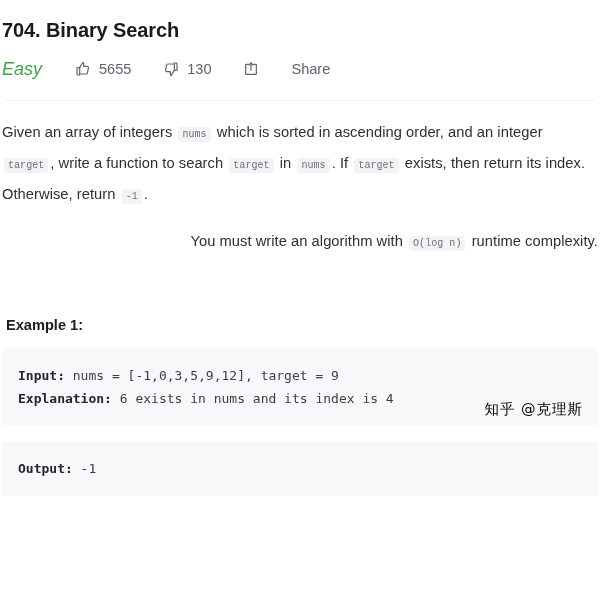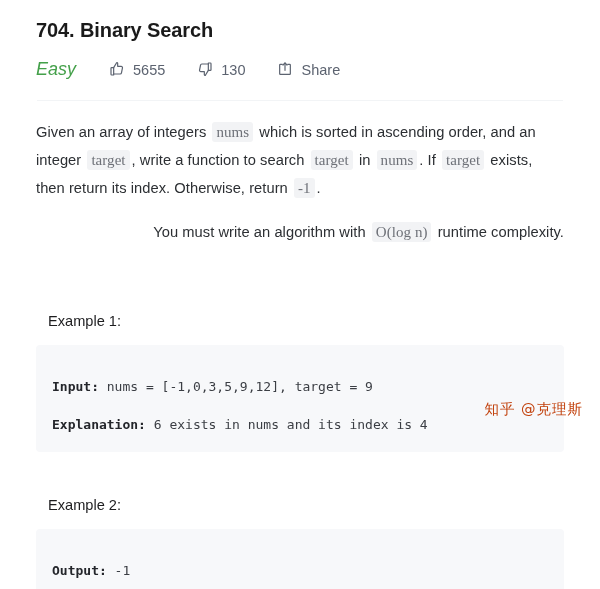--- a/index.html
+++ b/index.html
@@ -14,21 +14,21 @@
     color: #262626;
     overflow: hidden;
     position: relative;
   }
 
   .page {
     position: relative;
     width: 600px;
     height: 436px;
     box-sizing: border-box;
-    padding: 0 36px;
+    padding: 0 2px;
   }
 
   
   .title {
     font-size: 20px;
     font-weight: 600;
     letter-spacing: -0.1px;
     color: #1a1a1a;
     margin: 0;
     padding-top: 17px;
@@ -45,27 +45,27 @@
   .difficulty {
     font-size: 18px;
     font-weight: 500;
     color: #44a04a;
     margin-right: 32px;
     font-style: italic;
   }
 
   .meta-item {
     display: flex;
-    align-items: flex-end;
+    align-items: center;
     color: #5c6370;
     font-size: 14.5px;
     margin-right: 31px;
     white-space: nowrap;
   }
-  .meta-item:last-child { margin-right: 15px; }
+  .meta-item:last-child { margin-right: 15px; gap: 24px; }
 
   .meta-item .ico {
     display: inline-flex;
     align-items: center;
     justify-content: center;
     width: 17px;
     height: 17px;
     margin-right: 8px;
     flex: none;
   }
@@ -87,36 +87,36 @@
     margin: 0;
     padding-top: 17px;
     letter-spacing: 0.05px;
   }
   .para.second {
     padding-top: 16px;
     text-align: right;
   }
 
   code.inline {
-    font-family: Liberation Serif, serif;
-    font-size: 15px;
+    font-family: Liberation Mono, monospace;
+    font-size: 10px;
     background: #f2f3f5;
     color: #6e7178;
     padding: 2px 4px;
     border-radius: 3px;
     margin: 0 2px;
     white-space: nowrap;
   }
 
   
   .example-heading {
     font-size: 14.6px;
-    font-weight: 400;
+    font-weight: 700;
     color: #1d1d1f;
-    margin: 12px;
+    margin: 4px;
     padding-top: 33px;
   }
   .example-heading.first { padding-top: 55px; }
 
   pre.codeblock {
     background: #f7f8fa;
     border-radius: 4px;
     margin: 16px 0 0 0;
     padding: 15px 16px 16px 16px;
     font-family: "DejaVu Sans Mono", "Liberation Mono", monospace;
@@ -124,29 +124,29 @@
     line-height: 23px;
     color: #3b3e44;
     white-space: pre-wrap;
     word-break: break-word;
     overflow: hidden;
   }
   pre.codeblock .lbl {
     font-weight: 700;
     color: #24262b;
   }
-  .code-line { display: block; margin-top: 15px; }
+  .code-line { display: block; }
 
   
   .watermark {
     position: absolute;
     right: 17px;
     bottom: 17px;
     font-size: 14.5px;
-    color: #c2410c;
+    color: #000000;
     letter-spacing: 1px;
     pointer-events: none;
     font-family: "DejaVu Sans", sans-serif;
     white-space: nowrap;
   }
 </style>
 </head>
 <body>
 
 <div class="page">
@@ -193,18 +193,17 @@
 
   <div class="divider"></div>
 
   <p class="para"><span>Given an array of integers</span> <code class="inline">nums</code> <span>which is sorted in ascending order, and an integer</span> <code class="inline">target</code><span>, write a function to search</span> <code class="inline">target</code> <span>in</span> <code class="inline">nums</code><span>. If</span> <code class="inline">target</code> <span>exists, then return its index. Otherwise, return</span> <code class="inline">-1</code><span>.</span></p>
 
   <p class="para second"><span>You must write an algorithm with</span> <code class="inline">O(log n)</code> <span>runtime complexity.</span></p>
 
   <h2 class="example-heading first">Example 1:</h2>
   <pre class="codeblock"><span class="code-line"><span class="lbl">Input:</span><span> nums = [-1,0,3,5,9,12], target = 9</span></span><span class="code-line"><span class="lbl">Explanation:</span><span> 6 exists in nums and its index is 4</span></span></pre>
 
-  <h2 class="example-heading">Example 2:</h2>
   <pre class="codeblock"><span class="code-line"><span class="lbl">Output:</span><span> -1</span></span></pre>
 
   <div class="watermark">知乎 @克理斯</div>
 
 </div>
 
 </body></html>

